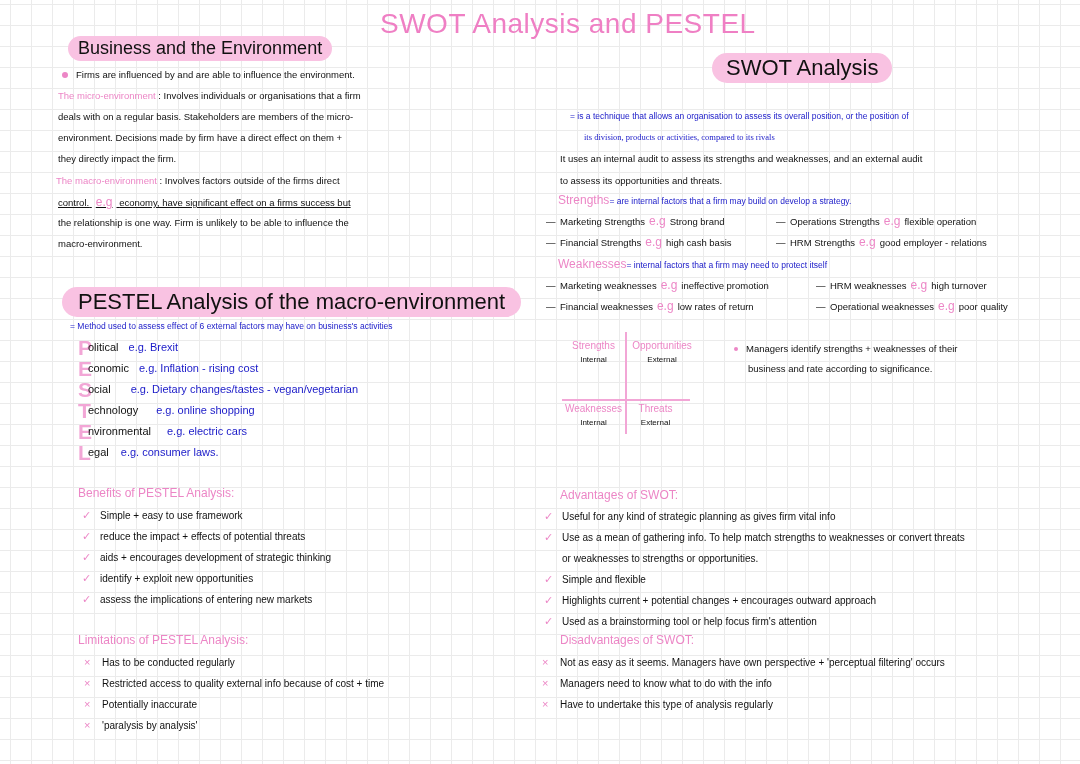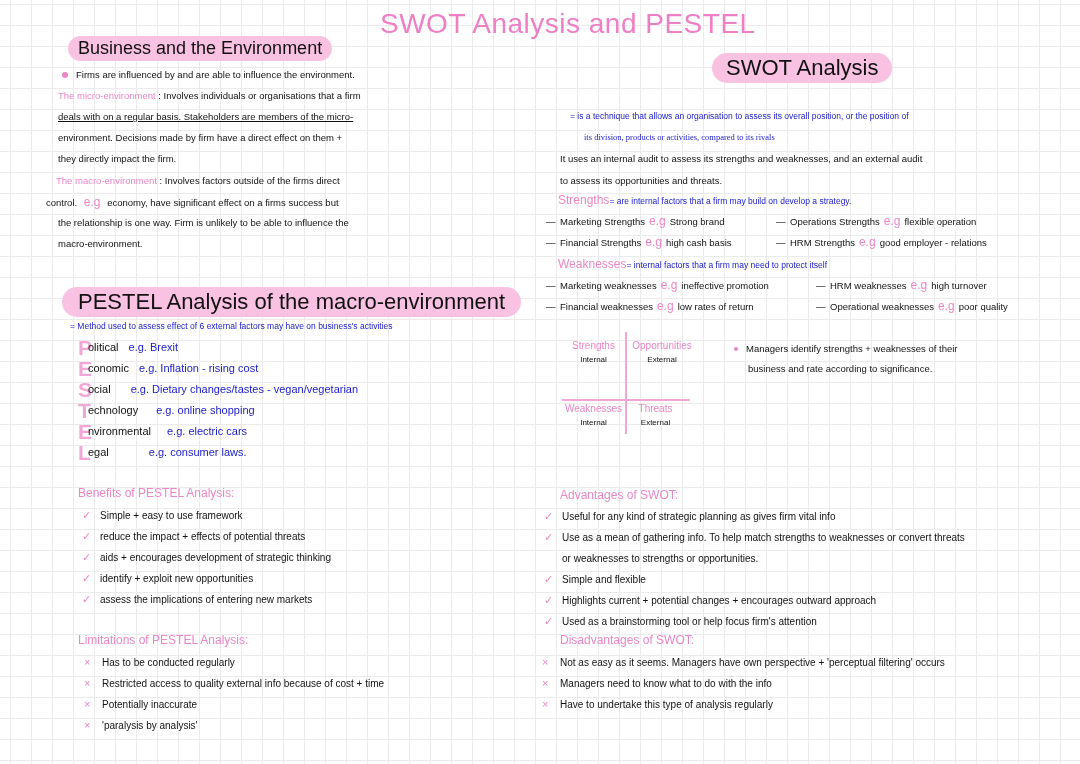--- a/index.html
+++ b/index.html
@@ -56,29 +56,29 @@
 <div class="abs hl h-business">Business and the Environment</div>
 
 <div class="abs txt" style="left:62px; top:64px;">
   <span class="dot"></span><span>Firms are influenced by and are able to influence the environment.</span>
 </div>
 
 <div class="abs txt" style="left:58px; top:85px;">
   <span class="pink">The micro-environment</span>
   <span>: Involves individuals or organisations that a firm</span>
 </div>
-<div class="abs txt" style="left:58px; top:106px;text-decoration:underline;">deals with on a regular basis. Stakeholders are members of the micro-</div>
+<div class="abs txt" style="left:58px; top:106px;">deals with on a regular basis. Stakeholders are members of the micro-</div>
 <div class="abs txt" style="left:58px; top:127px;">environment. Decisions made by firm have a direct effect on them +</div>
 <div class="abs txt" style="left:58px; top:148px;">they directly impact the firm.</div>
 
 <div class="abs txt" style="left:56px; top:170px;">
   <span class="pink">The macro-environment</span>
   <span>: Involves factors outside of the firms direct</span>
 </div>
-<div class="abs txt" style="left:46px; top:192px;">
+<div class="abs txt" style="left:58px; top:192px;text-decoration:underline;">
   <span>control.</span>
   <span class="eg">e.g</span>
   <span>economy, have significant effect on a firms success but</span>
 </div>
 <div class="abs txt" style="left:58px; top:212px;">the relationship is one way. Firm is unlikely to be able to influence the</div>
 <div class="abs txt" style="left:58px; top:233px;">macro-environment.</div>
 
 <div class="abs hl h-pestel">PESTEL Analysis of the macro-environment</div>
 <div class="abs txt blue" style="left:70px; top:316px; font-size:8.5px;">= Method used to assess effect of 6 external factors may have on business's activities</div>
 
@@ -92,21 +92,21 @@
   <div class="pestel-row">
     <span class="letter">S</span><span>ocial</span><span class="example" style="margin-left:20px">e.g. Dietary changes/tastes - vegan/vegetarian</span>
   </div>
   <div class="pestel-row">
     <span class="letter">T</span><span>echnology</span><span class="example" style="margin-left:18px">e.g. online shopping</span>
   </div>
   <div class="pestel-row">
     <span class="letter">E</span><span>nvironmental</span><span class="example" style="margin-left:16px">e.g. electric cars</span>
   </div>
   <div class="pestel-row">
-    <span class="letter">L</span><span>egal</span><span class="example" style="margin-left:40px">e.g. consumer laws.</span>
+    <span class="letter">L</span><span>egal</span><span class="example" style="margin-left:12px">e.g. consumer laws.</span>
   </div>
 </div>
 
 <div class="abs subhead" style="left:78px; top:483px;">Benefits of PESTEL Analysis:</div>
 <ul class="abs list" style="left:82px; top:505px;">
   <li><span class="mark">✓</span><span>Simple + easy to use framework</span></li>
   <li><span class="mark">✓</span><span>reduce the impact + effects of potential threats</span></li>
   <li><span class="mark">✓</span><span>aids + encourages development of strategic thinking</span></li>
   <li><span class="mark">✓</span><span>identify + exploit new opportunities</span></li>
   <li><span class="mark">✓</span><span>assess the implications of entering new markets</span></li>

